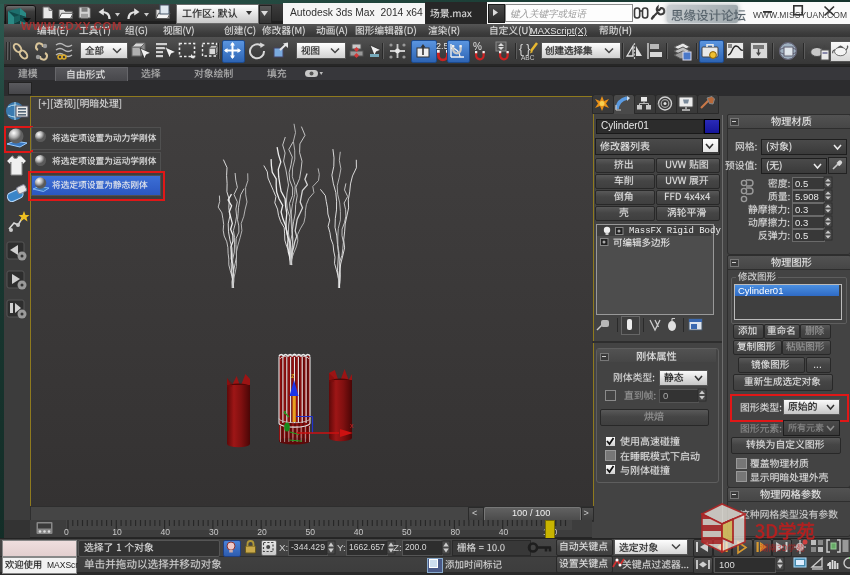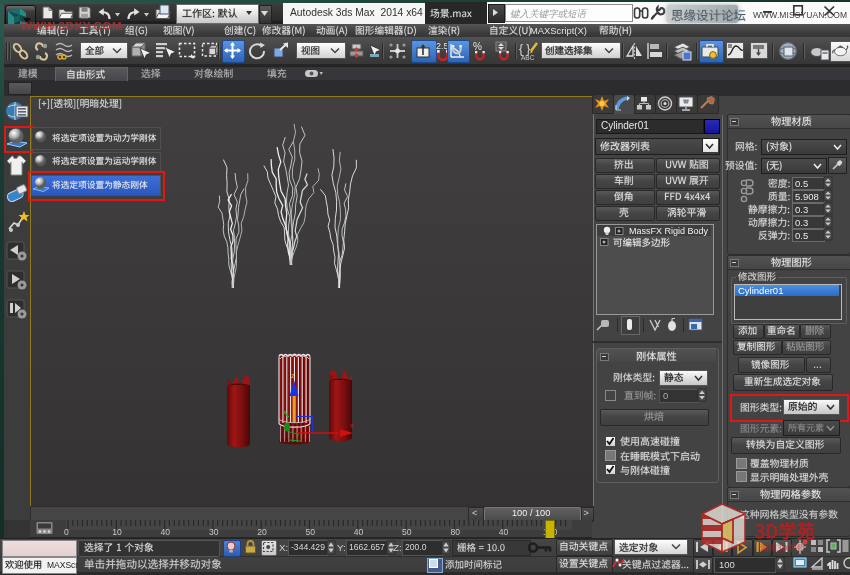--- a/index.html
+++ b/index.html
@@ -222,21 +222,21 @@
     <svg class="tx" style="left:489.0px;top:33.5px">
       <g fill="#e2e2e2" stroke="#e2e2e2" stroke-width="0.0186" transform="scale(9.7)">
         <use href="#g45" x="0.000"></use>
         <use href="#g46" x="1.000"></use>
         <use href="#g47" x="2.000"></use>
         <use href="#g20" x="3.000"></use>
         <use href="#g48" x="3.338"></use>
         <use href="#g22" x="4.059"></use>
       </g>
     </svg>
-    <div style="position:absolute;left:530px;top:25.8px;font-size:9.4px;line-height:9.4px;color:#e2e2e2;font-family:'Liberation Sans', sans-serif;white-space:pre;">MAXScript(X)</div>
+    <div style="position:absolute;left:530px;top:25.8px;font-size:9.4px;line-height:9.4px;color:#e2e2e2;font-family:'Liberation Sans', sans-serif;white-space:pre;text-decoration:underline;">MAXScript(X)</div>
     <svg class="tx" style="left:599.0px;top:33.5px">
       <g fill="#e2e2e2" stroke="#e2e2e2" stroke-width="0.0186" transform="scale(9.7)">
         <use href="#g49" x="0.000"></use>
         <use href="#g50" x="1.000"></use>
         <use href="#g20" x="2.000"></use>
         <use href="#g51" x="2.338"></use>
         <use href="#g22" x="3.066"></use>
       </g>
     </svg>
     <div style="position:absolute;left:21px;top:20.6px;font-size:11.5px;line-height:11.5px;color:rgba(178,48,48,0.88);font-family:'Liberation Sans', sans-serif;white-space:pre;letter-spacing:0.6px;font-weight:bold;">WWW.3DXY.COM</div>
@@ -864,21 +864,21 @@
     <div style="position:absolute;left:596px;top:224px;width:116px;height:89px;background:#4d4d4d;border:1px solid #999;"></div>
     <div style="position:absolute;left:597px;top:225px;width:114px;height:11px;background:#3e3e3e;"></div>
     <svg class="ic" style="left:602px;top:226px" width="10" height="10">
       <circle cx="5" cy="4" r="3.2" fill="#f0f0f0"></circle>
       <rect x="3.5" y="6.5" width="3" height="2.5" fill="#ccc"></rect>
     </svg>
     <svg class="ic" style="left:615px;top:227px" width="9" height="8">
       <rect x="0.5" y="0.5" width="7.5" height="7" fill="#222" stroke="#888"></rect>
       <circle cx="4" cy="4" r="1.5" fill="#aaa"></circle>
     </svg>
-    <div style="position:absolute;left:629px;top:227.1px;font-size:9px;line-height:9px;color:#f0f0f0;font-family:Liberation Sans, sans-serif;white-space:pre;">MassFX Rigid Body</div>
+    <div style="position:absolute;left:629px;top:227.1px;font-size:9px;line-height:9px;color:#f0f0f0;font-family:Liberation Mono, monospace;white-space:pre;">MassFX Rigid Body</div>
     <svg class="ic" style="left:600px;top:238px" width="9" height="8">
       <rect x="0.5" y="0.5" width="7.5" height="7" fill="#222" stroke="#888"></rect>
       <circle cx="4" cy="4" r="1.5" fill="#aaa"></circle>
     </svg>
     <svg class="tx" style="left:613.0px;top:245.5px">
       <g fill="#ececec" stroke="#ececec" stroke-width="0.0189" transform="scale(9.5)">
         <use href="#g104" x="0.000"></use>
         <use href="#g18" x="1.000"></use>
         <use href="#g19" x="2.000"></use>
         <use href="#g105" x="3.000"></use>

